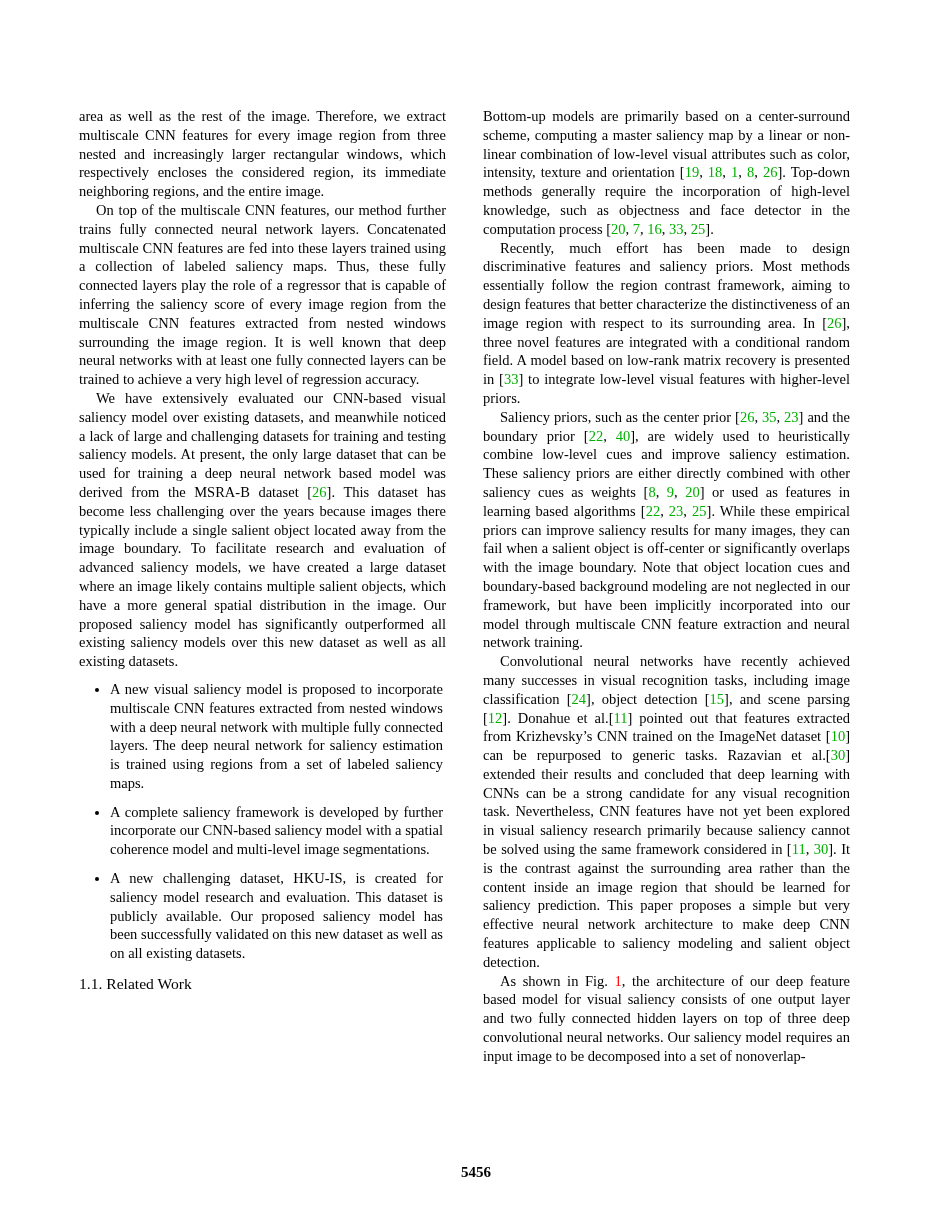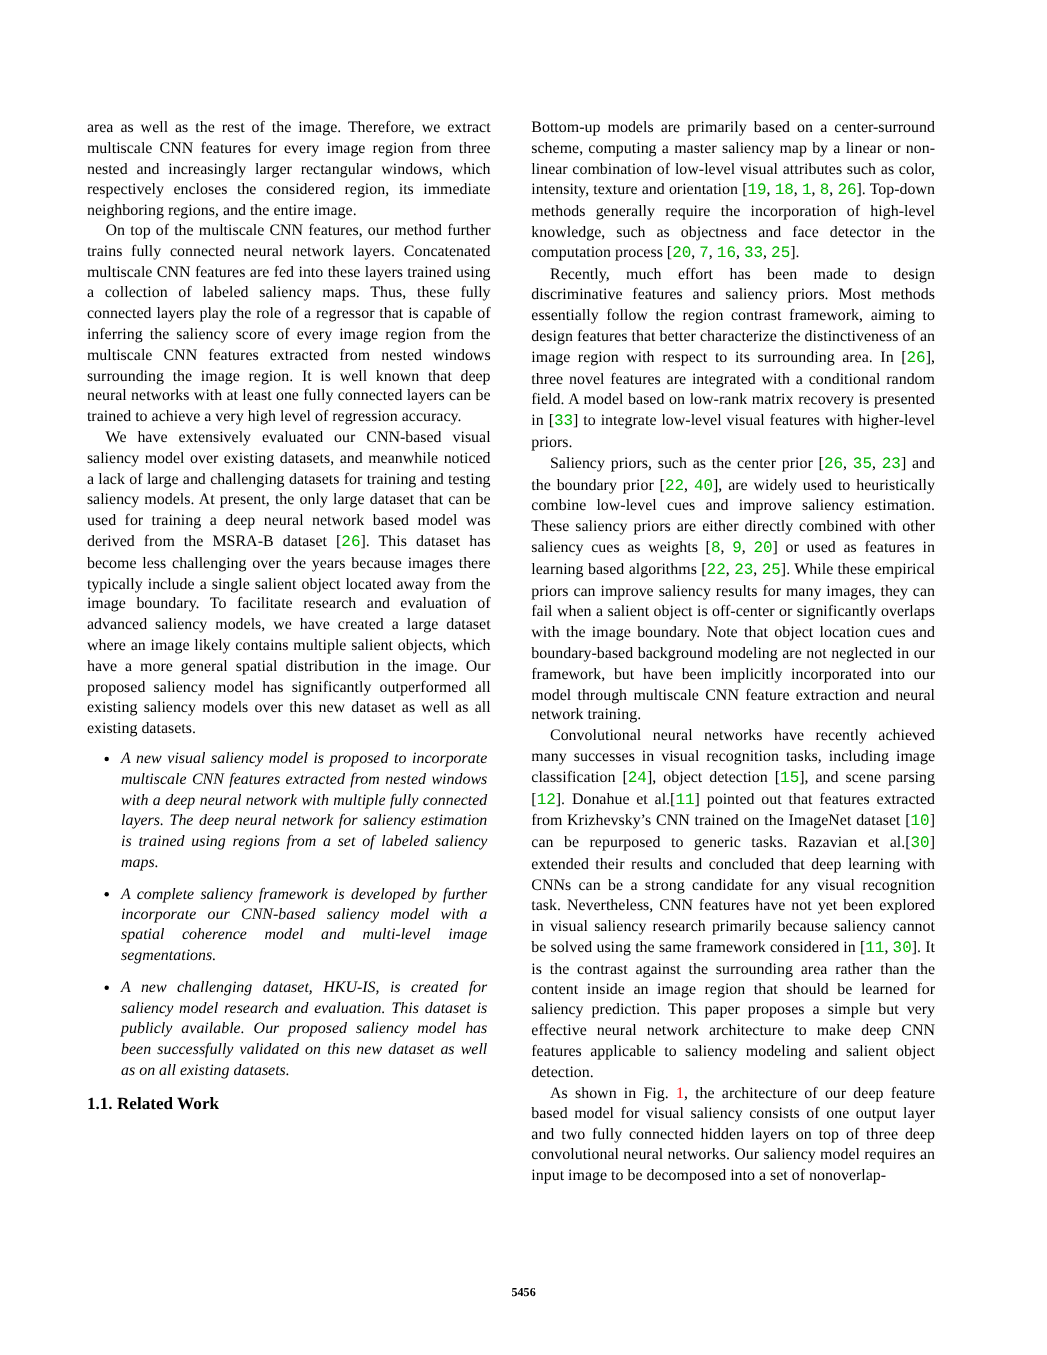--- a/index.html
+++ b/index.html
@@ -28,46 +28,45 @@
     line-height: 18.8px;
     text-align: justify;
     hyphens: auto;
   }
   .col p { margin: 0; text-indent: 17px; }
   .col p.noindent { text-indent: 0; }
   ul.contributions {
     margin: 9px 3px 9px 0;
     padding: 0 0 0 31px;
     list-style: disc outside;
-    font-style: italic;
   }
   ul.contributions li { margin: 0 0 10px 0; }
   h3.subsection {
     font-size: 15.6px;
-    font-weight: bold;
+    font-weight: normal;
     margin: 12px 0 9px 0;
     text-align: left;
   }
   h2.section {
     font-size: 17.2px;
     font-weight: bold;
     margin: 13px 0 10px 0;
     text-align: left;
     line-height: 21px;
   }
-  .cite { color: var(--cite, #00B000); font-family: Liberation Mono, monospace; }
+  .cite { color: var(--cite, #00B000); }
   .figref { color: var(--figref, #FF0000); }
   .page-number {
     position: absolute;
     bottom: 51px;
     left: 0;
     width: 100%;
     text-align: center;
     font-weight: bold;
-    font-size: 11px;
+    font-size: 15px;
   }
 </style>
 </head>
 <body>
 
 <div class="page">
   <div class="columns">
 
     <div class="col">
       <p class="noindent">area as well as the rest of the image. Therefore, we extract multiscale CNN features for every image region from three nested and increasingly larger rectangular windows, which respectively encloses the considered region, its immediate neighboring regions, and the entire image.</p>

